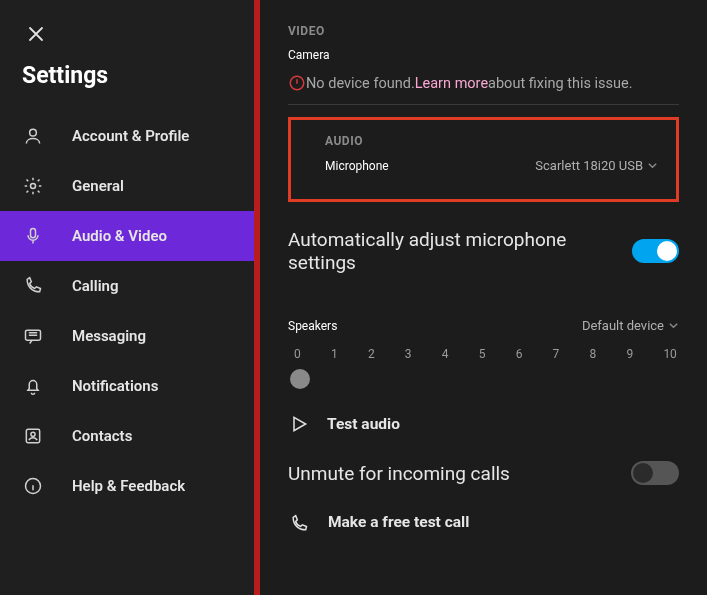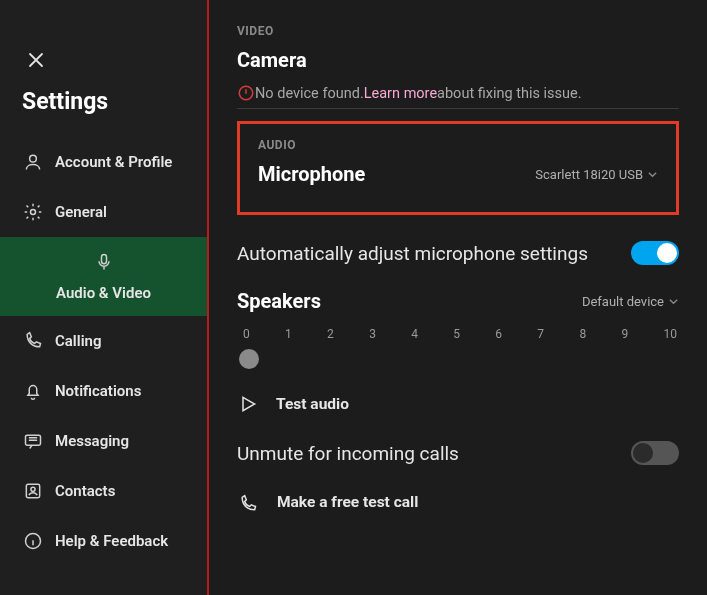--- a/index.html
+++ b/index.html
@@ -1,46 +1,46 @@
 <!DOCTYPE html>
 <html><head>
   <meta charset="utf-8">
   <style>
     * { margin:0; padding:0; box-sizing:border-box; font-family:-apple-system,BlinkMacSystemFont,"Segoe UI",Roboto,Helvetica,Arial,sans-serif; }
     body { background:#1c1c1c; color:#e6e6e6; width:707px; height:595px; overflow:hidden; }
     .app { display:flex; width:100%; height:100%; }
-    .sidebar { width:209px; background:#1f1f1f; border-right:2px solid #b91c1c; display:flex; flex-direction:column;justify-content:center; }
+    .sidebar { width:260px; background:#1f1f1f; border-right:6px solid #b91c1c; display:flex; flex-direction:column; }
     .sb-header { padding:20px 22px 18px 22px; }
     .close-btn { width:28px; height:28px; display:flex; align-items:center; justify-content:center; color:#e2e2e2; cursor:pointer; margin-bottom:14px; }
     .sb-title { font-size:23px; font-weight:700; color:#fff; }
     .nav { display:flex; flex-direction:column; padding:4px 0; }
-    .nav-item { display:flex; align-items:center; gap:11px; padding:14px 22px; font-size:15px; font-weight:600; color:#e6e6e6; cursor:pointer; }
-    .nav-item.active { background:#14532d;flex-direction:column; }
+    .nav-item { display:flex; align-items:center; gap:28px; padding:14px 22px; font-size:15px; font-weight:600; color:#e6e6e6; cursor:pointer; }
+    .nav-item.active { background:#6d28d9; }
     .nav-item .ico { width:22px; height:22px; display:flex; align-items:center; justify-content:center; color:#d0d0d0; flex:0 0 22px; }
     .content { flex:1; background:#1c1c1c; padding:24px 28px 24px 4px; overflow:hidden; position:relative; }
     .inner { padding-left:24px; }
     .section-label { font-size:12px; font-weight:700; letter-spacing:.5px; color:#8a8a8a; text-transform:uppercase; margin-bottom:10px; }
-    .row-title { font-size:20px; font-weight:700; color:#fff; }
-    .video-block { padding-bottom:6px; border-bottom:1px solid #3a3a3a; margin-bottom:0; }
+    .row-title { font-size:12px; font-weight:400; color:#fff; }
+    .video-block { padding-bottom:12px; border-bottom:1px solid #3a3a3a; margin-bottom:0; }
     .nodev { display:flex; align-items:center; gap:0; margin-top:12px; font-size:14.5px; color:#a8a8a8; }
     .nodev a { color:#f9a8d4; text-decoration:none; }
     .alert-icon { width:18px; height:18px; color:#d63a3a; flex:0 0 18px; }
-    .audio-box { border:3px solid #e03b24; margin-top:12px; padding:14px 18px 26px 18px; }
+    .audio-box { border:3px solid #e03b24; margin-top:12px; padding:14px 18px 26px 34px; }
     .mic-row { display:flex; justify-content:space-between; align-items:center; margin-top:8px; }
     .dropdown { display:flex; align-items:center; gap:4px; font-size:13px; color:#b0b0b0; cursor:pointer; }
     .chev { width:11px; height:11px; color:#8a8a8a; }
     .setting-row { display:flex; justify-content:space-between; align-items:center; padding:0 0; margin-top:26px; }
     .setting-row .label { font-size:19px; color:#e6e6e6; }
     .toggle { width:48px; height:24px; border-radius:14px; position:relative; cursor:pointer; }
     .toggle .knob { position:absolute; width:20px; height:20px; border-radius:50%; top:2px; background:#fff; }
     .toggle.on { background:#00a4ef; }
     .toggle.on .knob { right:2px; }
     .toggle.off { background:#555555; }
     .toggle.off .knob { left:2px; background:#2b2b2b; }
-    .speakers-block { margin-top:24px; }
+    .speakers-block { margin-top:44px; }
     .sp-head { display:flex; justify-content:space-between; align-items:center; }
     .scale { position:relative; margin-top:14px; height:44px; }
     .ticks { display:flex; justify-content:space-between; font-size:12px; color:#9a9a9a; padding:0 2px 0 6px; }
     .thumb { position:absolute; left:2px; top:22px; width:20px; height:20px; border-radius:50%; background:#8a8a8a; }
     .test-row { display:flex; align-items:center; gap:17px; margin-top:22px; font-size:15.5px; font-weight:700; cursor:pointer; }
     .test-row .ico, .call-row .ico { width:22px; height:22px; display:flex; align-items:center; justify-content:center; color:#e2e2e2; flex:0 0 22px; }
     .call-row { display:flex; align-items:flex-start; gap:18px; margin-top:28px; font-size:15.5px; font-weight:700; cursor:pointer; }
     svg { display:block; }
   </style>
 </head>
@@ -88,33 +88,33 @@
         <span class="ico">
             <svg width="20" height="20" viewBox="0 0 24 24" fill="none" stroke="currentColor" stroke-width="1.8">
               <path d="M5 4c0 9 6 15 15 15l1-4-5-2-2 2c-3-1-5-3-6-6l2-2-2-5z"></path>
             </svg>
           </span>
         <span>Calling</span>
       </div>
       <div class="nav-item">
         <span class="ico">
             <svg width="20" height="20" viewBox="0 0 24 24" fill="none" stroke="currentColor" stroke-width="1.8">
-              <path d="M6 17h12l-1.5-2V10a4.5 4.5 0 1 0-9 0v5zM10 20a2 2 0 0 0 4 0"></path>
-            </svg>
-          </span>
-        <span>Notifications</span>
-      </div>
-      <div class="nav-item">
-        <span class="ico">
-            <svg width="20" height="20" viewBox="0 0 24 24" fill="none" stroke="currentColor" stroke-width="1.8">
               <rect x="3" y="5" width="18" height="12" rx="2"></rect>
               <path d="M8 21l3-4M7 11h10M7 8h10"></path>
             </svg>
           </span>
         <span>Messaging</span>
+      </div>
+      <div class="nav-item">
+        <span class="ico">
+            <svg width="20" height="20" viewBox="0 0 24 24" fill="none" stroke="currentColor" stroke-width="1.8">
+              <path d="M6 17h12l-1.5-2V10a4.5 4.5 0 1 0-9 0v5zM10 20a2 2 0 0 0 4 0"></path>
+            </svg>
+          </span>
+        <span>Notifications</span>
       </div>
       <div class="nav-item">
         <span class="ico">
             <svg width="20" height="20" viewBox="0 0 24 24" fill="none" stroke="currentColor" stroke-width="1.8">
               <rect x="4" y="4" width="16" height="16" rx="2"></rect>
               <circle cx="12" cy="10" r="2.5"></circle>
               <path d="M7 17c1-2 3-3 5-3s4 1 5 3"></path>
             </svg>
           </span>
         <span>Contacts</span>

